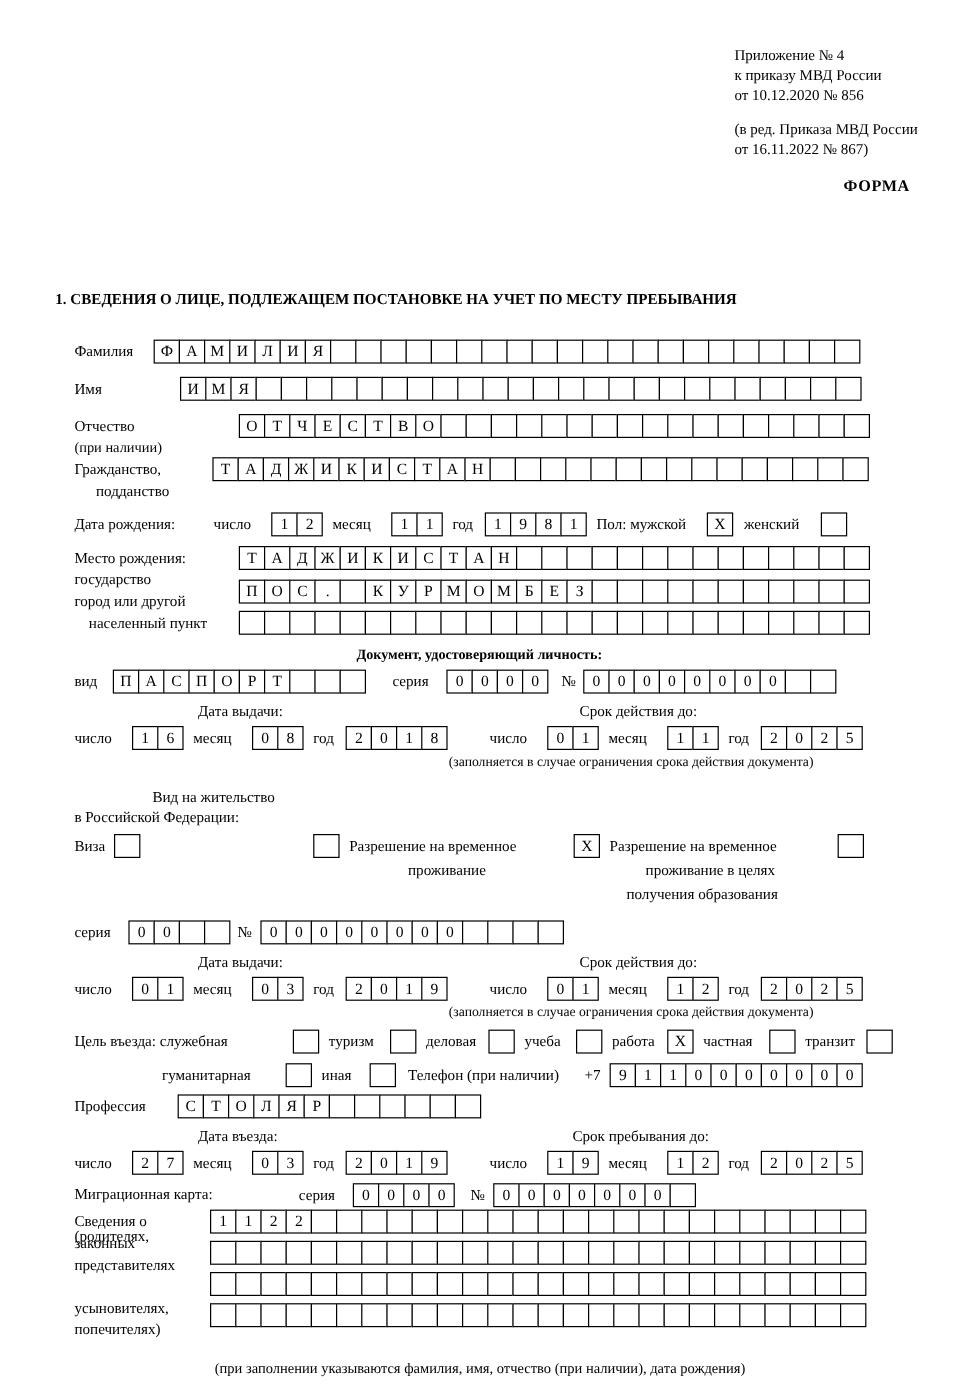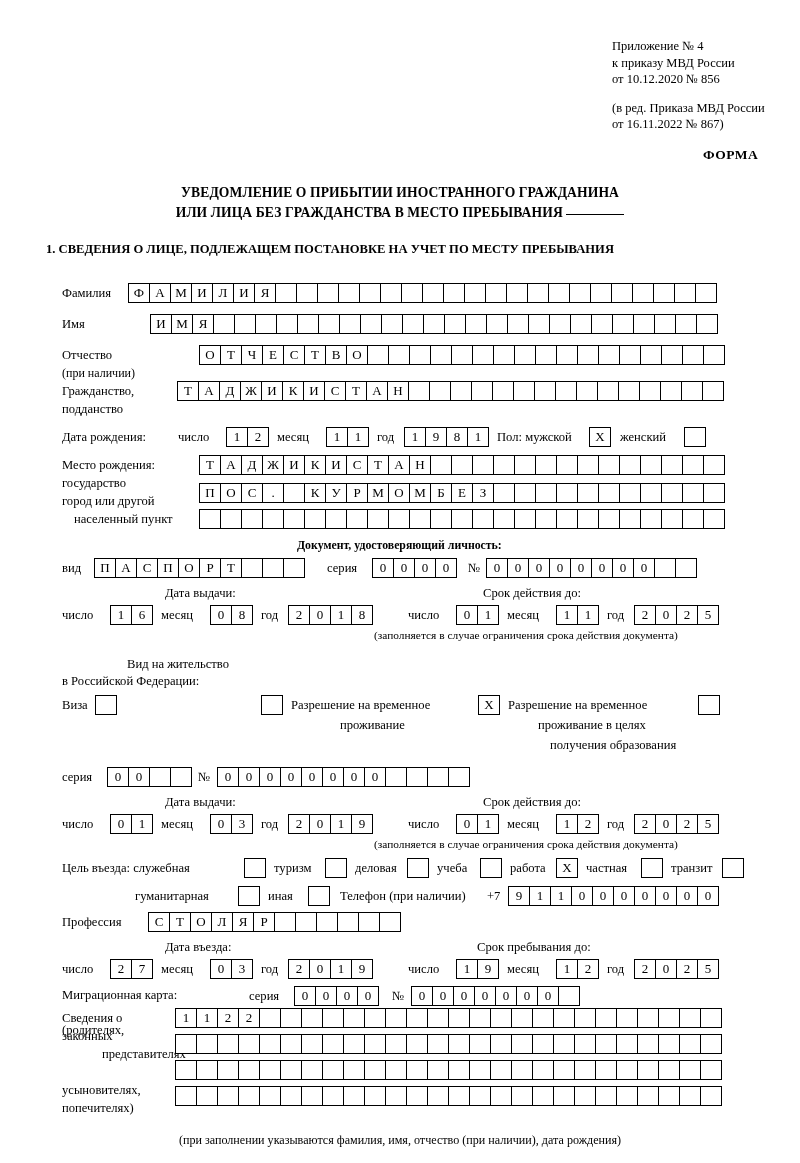--- a/index.html
+++ b/index.html
@@ -121,24 +121,20 @@
   <div class="hdr">
     <div>Приложение № 4</div>
     <div>к приказу МВД России</div>
     <div>от 10.12.2020 № 856</div>
     <div class="blk2">(в ред. Приказа МВД России</div>
     <div>от 16.11.2022 № 867)</div>
   </div>
 
   <div class="forma">ФОРМА</div>
 
-  <div class="title">
-    <div>УВЕДОМЛЕНИЕ О ПРИБЫТИИ ИНОСТРАННОГО ГРАЖДАНИНА</div>
-    <div><span>ИЛИ ЛИЦА БЕЗ ГРАЖДАНСТВА В МЕСТО ПРЕБЫВАНИЯ</span> <span class="uline"></span></div>
-  </div>
 
   <div class="section1">1. СВЕДЕНИЯ О ЛИЦЕ, ПОДЛЕЖАЩЕМ ПОСТАНОВКЕ НА УЧЕТ ПО МЕСТУ ПРЕБЫВАНИЯ</div>
 
   <div class="lbl" style="top:286px; left:62px;">Фамилия</div>
   <div class="cells" id="row-surname" style="top:283px; left:128px;">
       <div class="cell">Ф</div>
       <div class="cell">А</div>
       <div class="cell">М</div>
       <div class="cell">И</div>
       <div class="cell">Л</div>
@@ -222,21 +218,21 @@
       <div class="cell"></div>
       <div class="cell"></div>
       <div class="cell"></div>
       <div class="cell"></div>
       <div class="cell"></div>
       <div class="cell"></div>
       <div class="cell"></div>
     </div>
 
   <div class="lbl" style="top:384px; left:62px;">Гражданство,</div>
-  <div class="lbl" style="top:402px; left:62px;">подданство</div>
+  <div class="lbl" style="top:402px; left:80px;">подданство</div>
   <div class="cells" id="row-citizenship" style="top:381px; left:177px;">
       <div class="cell">Т</div>
       <div class="cell">А</div>
       <div class="cell">Д</div>
       <div class="cell">Ж</div>
       <div class="cell">И</div>
       <div class="cell">К</div>
       <div class="cell">И</div>
       <div class="cell">С</div>
       <div class="cell">Т</div>
@@ -445,21 +441,21 @@
 
   <div class="lbl" style="top:698px; left:62px;">Виза</div>
   <div class="box" style="top:695px; left:95px;"></div>
   <div class="lbl" style="top:657px; left:127px;">Вид на жительство</div>
   <div class="box" style="top:695px; left:261px;"></div>
   <div class="lbl" style="top:698px; left:291px;">Разрешение на временное</div>
   <div class="lbl" style="top:718px; left:340px;">проживание</div>
   <div class="box" style="top:695px; left:478px;">Х</div>
   <div class="lbl" style="top:698px; left:508px;">Разрешение на временное</div>
   <div class="lbl" style="top:718px; left:538px;">проживание в целях</div>
-  <div class="lbl" style="top:738px; left:550px;">получения образования</div>
+  <div class="lbl" style="top:738px; left:522px;">получения образования</div>
   <div class="box" style="top:695px; left:698px;"></div>
 
   <div class="lbl" style="top:770px; left:62px;">серия</div>
   <div class="cells" id="row-stay-series" style="top:767px; left:107px;">
       <div class="cell">0</div>
       <div class="cell">0</div>
       <div class="cell"></div>
       <div class="cell"></div>
     </div>
   <div class="lbl" style="top:770px; left:198px;">№</div>
@@ -618,21 +614,21 @@
       <div class="cell">0</div>
       <div class="cell">0</div>
       <div class="cell">0</div>
       <div class="cell">0</div>
       <div class="cell">0</div>
       <div class="cell"></div>
     </div>
 
   <div class="lbl" style="top:1011px; left:62px;">Сведения о</div>
   <div class="lbl" style="top:1029px; left:62px;">законных</div>
-  <div class="lbl" style="top:1047px; left:62px;margin-left:40px;">представителях</div>
+  <div class="lbl" style="top:1047px; left:62px;">представителях</div>
   <div class="lbl" style="top:1023px; left:62px;">(родителях,</div>
   <div class="lbl" style="top:1083px; left:62px;">усыновителях,</div>
   <div class="lbl" style="top:1101px; left:62px;">попечителях)</div>
 
   <div class="cells" id="row-reps-1" style="top:1008px; left:175px;">
       <div class="cell">1</div>
       <div class="cell">1</div>
       <div class="cell">2</div>
       <div class="cell">2</div>
       <div class="cell"></div>

